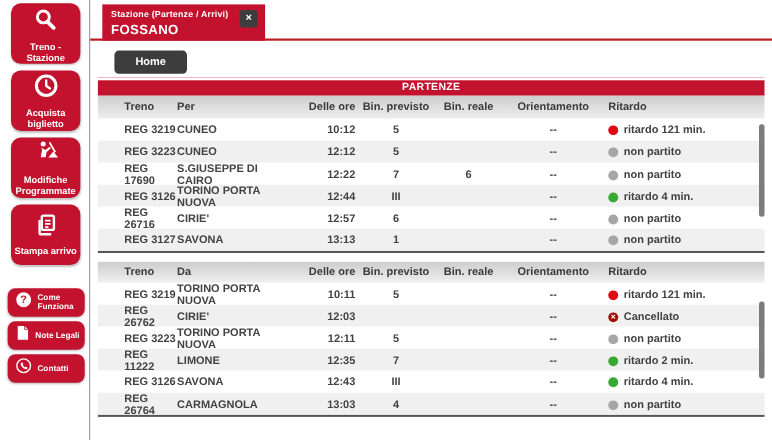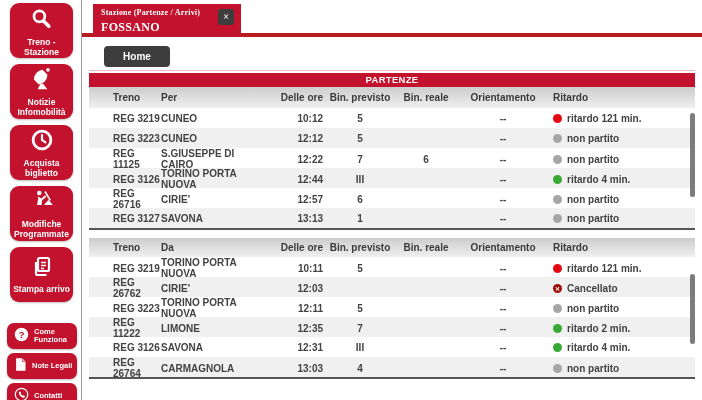--- a/index.html
+++ b/index.html
@@ -17,21 +17,21 @@
   .btn-big .lbl { font-size:8.5px; font-weight:bold; text-align:center; line-height:1.15; padding:0 2px; }
   .btn-small { width:70px; margin:0 0 4px 7px; height:26px; border-radius:7px;
                background:var(--red); color:#fff; display:flex; align-items:center;
                gap:4px; padding-left:6px; cursor:pointer; box-shadow:0 1px 2px rgba(0,0,0,.25); }
   .btn-small .lbl { font-size:7.5px; font-weight:bold; line-height:1.1; }
   .spacer { height:15px; }
 
   
   .content { position:absolute; left:81px; top:0; width:621px; height:400px;
              border-left:1px solid #9a9a9a; background:#fff; }
-  .tabbar { position:relative; height:37px; border-bottom:4px solid #b91c1c;font-family:Liberation Serif, serif; }
+  .tabbar { position:relative; height:37px; border-bottom:2px solid #b91c1c; }
   .tab { position:absolute; left:11px; top:4px; width:148px; height:33px;
          background:var(--red); color:#fff; padding:4px 8px 0 8px; }
   .tab-title { font-size:8px; font-weight:bold; letter-spacing:.2px; }
   .tab-sub { font-size:12px; font-weight:bold; margin-top:3px; letter-spacing:.3px; }
   .tab-close { position:absolute; right:7px; top:5px; width:16px; height:16px; border-radius:3px;
                background:#3d3d3d; color:#fff; font-size:10px; font-weight:bold; line-height:15px;
                text-align:center; cursor:pointer; }
   .home-btn { margin:9px 0 0 22px; width:66px; height:21px; border-radius:4px;
               background:#3d3d3d; color:#fff; font-size:10px; font-weight:bold;
               display:flex; align-items:center; justify-content:center; cursor:pointer; }
@@ -76,30 +76,20 @@
     <div class="btn-big">
       <span>
         <svg viewBox="0 0 24 24" width="25" height="25">
             <circle cx="10" cy="9" r="5.2" fill="none" stroke="#fff" stroke-width="2.6"></circle>
             <path d="M13.7 13.3 L19 18.5" stroke="#fff" stroke-width="3.4" stroke-linecap="round"></path>
           </svg>
       </span>
       <span class="lbl">Treno - Stazione</span>
     </div>
 
-    <div class="btn-big">
-      <span>
-        <svg viewBox="0 0 24 24" width="26" height="26" fill="#fff">
-            <path d="M4.5 12.5 A9 9 0 0 1 12.5 3.5 L17 8 A9 9 0 0 1 9 17 Z"></path>
-            <circle cx="17.5" cy="3.5" r="1.7"></circle>
-            <path d="M10.5 16.5 L8 21.5 H17 L12.8 16.2 Z"></path>
-          </svg>
-      </span>
-      <span class="lbl">Notizie Infomobilità</span>
-    </div>
 
     <div class="btn-big">
       <span>
         <svg viewBox="0 0 24 24" width="26" height="26">
             <circle cx="12" cy="12" r="8.2" fill="none" stroke="#fff" stroke-width="2.6"></circle>
             <path d="M12 7.5 V12 L15.2 14.2" stroke="#fff" stroke-width="2" fill="none" stroke-linecap="round"></path>
           </svg>
       </span>
       <span class="lbl">Acquista biglietto</span>
     </div>
@@ -204,21 +194,21 @@
             <div class="c2">12:12</div>
             <div class="c3">5</div>
             <div class="c4"></div>
             <div class="c5">--</div>
             <div class="c6">
               <span class="dot" data-status="gray"></span>
               <span>non partito</span>
             </div>
           </div>
           <div class="grid trow">
-            <div class="c0">REG 11125</div>
+            <div class="c0">REG 17690</div>
             <div class="c1">S.GIUSEPPE DI CAIRO</div>
             <div class="c2">12:22</div>
             <div class="c3">7</div>
             <div class="c4">6</div>
             <div class="c5">--</div>
             <div class="c6">
               <span class="dot" data-status="gray"></span>
               <span>non partito</span>
             </div>
           </div>
@@ -318,21 +308,21 @@
             <div class="c4"></div>
             <div class="c5">--</div>
             <div class="c6">
               <span class="dot" data-status="green"></span>
               <span>ritardo 2 min.</span>
             </div>
           </div>
           <div class="grid trow">
             <div class="c0">REG 3126</div>
             <div class="c1">SAVONA</div>
-            <div class="c2">12:31</div>
+            <div class="c2">12:43</div>
             <div class="c3">III</div>
             <div class="c4"></div>
             <div class="c5">--</div>
             <div class="c6">
               <span class="dot" data-status="green"></span>
               <span>ritardo 4 min.</span>
             </div>
           </div>
           <div class="grid trow">
             <div class="c0">REG 26764</div>

